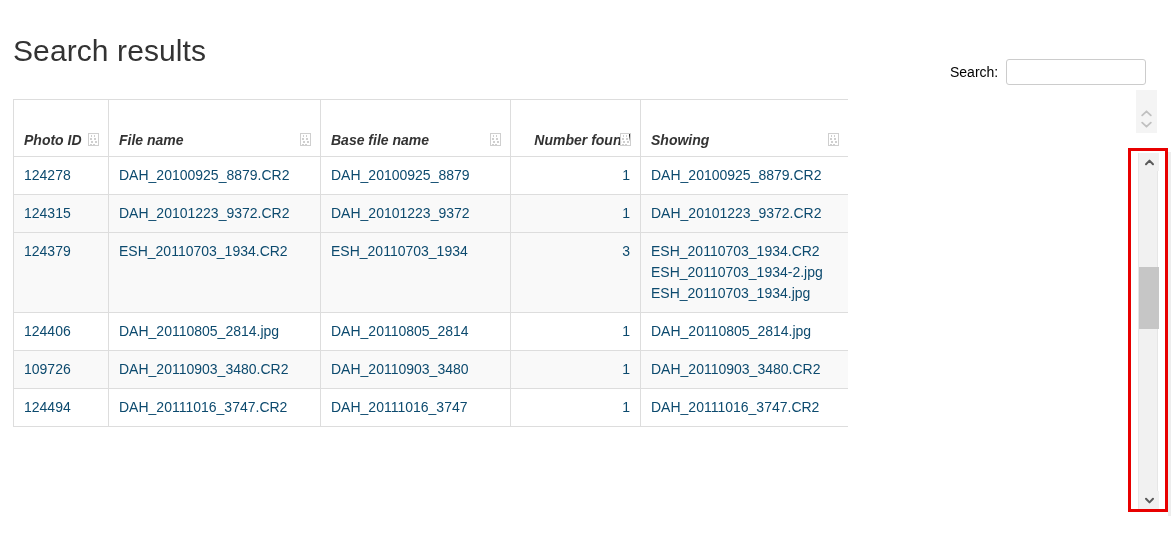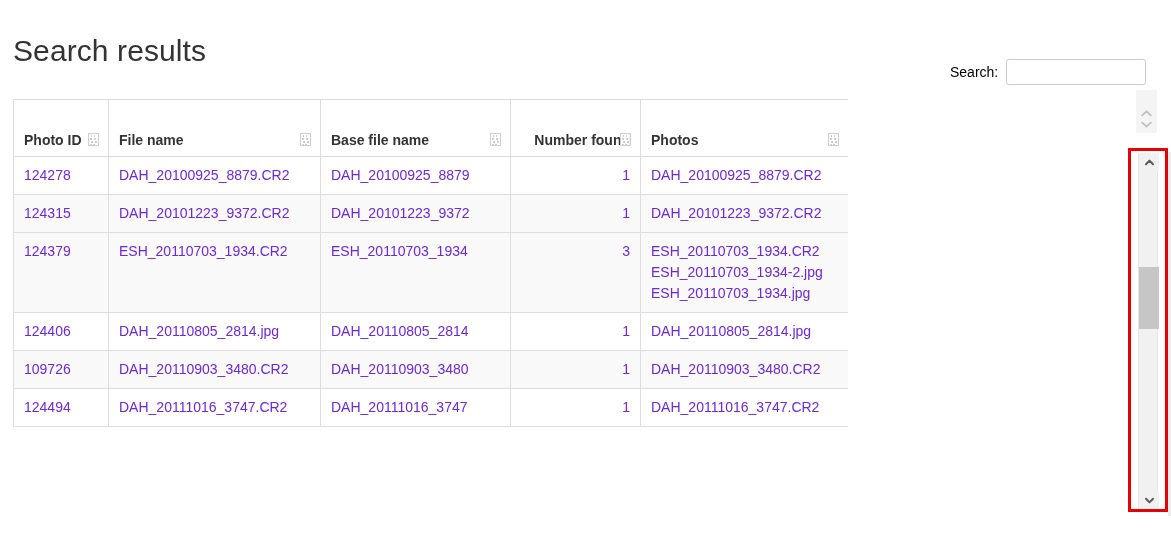--- a/index.html
+++ b/index.html
@@ -84,29 +84,30 @@
     border-top: 1px solid #dddddd;
     background: #ffffff;
     font-weight: bold;
     font-size: 14px;
     color: #333333;
     padding: 8px 10px;
     vertical-align: bottom;
     position: relative;
     height: 57px;
     cursor: pointer;
+    font-style: italic;
   }
 
   table.results td {
     border-left: 1px solid #dddddd;
     border-right: 1px solid #dddddd;
     border-bottom: 1px solid #dddddd;
     padding: 8px 10px;
     font-size: 14px;
-    color: #6d28d9;
+    color: #0c4a6e;
     vertical-align: top;
     line-height: 21px;
   }
 
   tbody tr.odd  td { background: #ffffff; }
   tbody tr.even td { background: #f9f9f9; margin-top: 28px; }
 
   .col-id     { width: 95px; }
   .col-file   { width: 212px; }
   .col-base   { width: 190px; }
@@ -249,21 +250,21 @@
           </th>
           <th class="col-base align-left">
             <span>Base file name</span>
             <span class="sort-icon"></span>
           </th>
           <th class="col-num align-right">
             <span>Number found</span>
             <span class="sort-icon"></span>
           </th>
           <th class="col-photos align-left">
-            <span>Photos</span>
+            <span>Showing</span>
             <span class="sort-icon"></span>
           </th>
         </tr>
       </thead>
       <tbody id="table-body">
           <tr class="odd">
             <td class="col-id">124278</td>
             <td class="col-file">DAH_20100925_8879.CR2</td>
             <td class="col-base">DAH_20100925_8879</td>
             <td class="col-num align-right">1</td>

